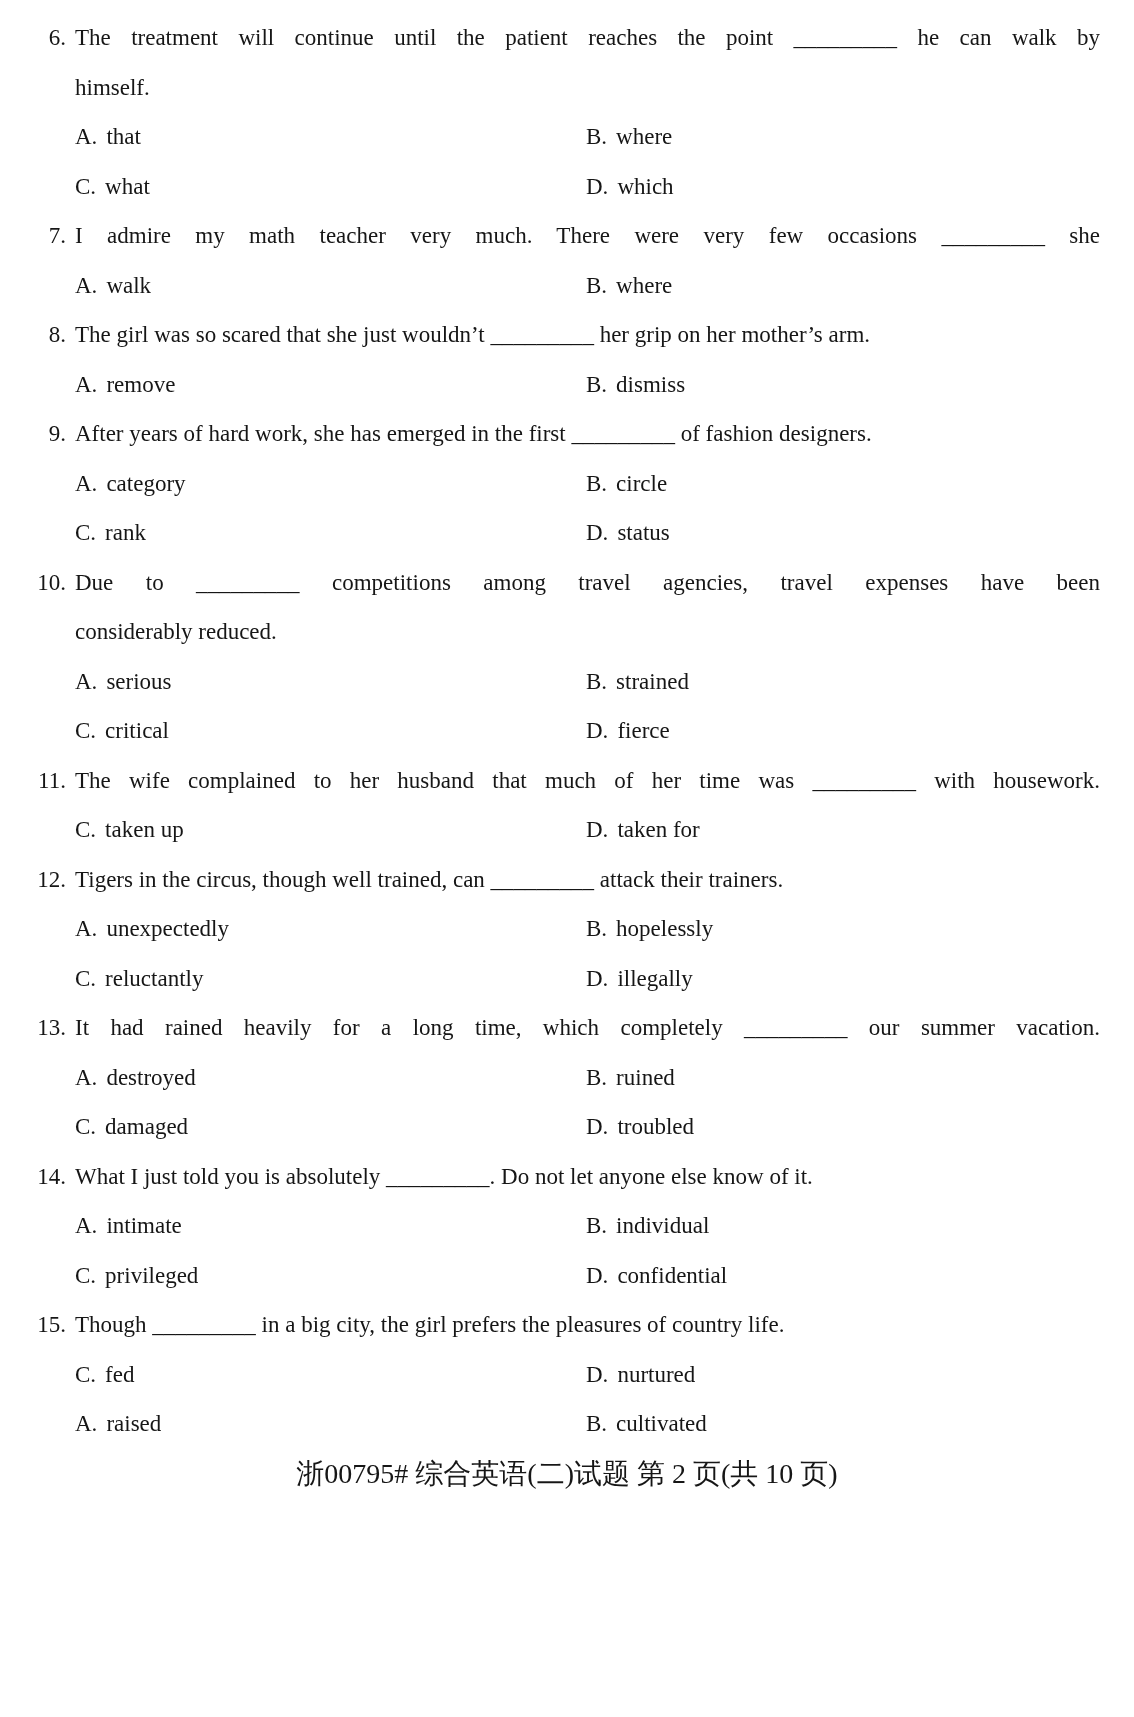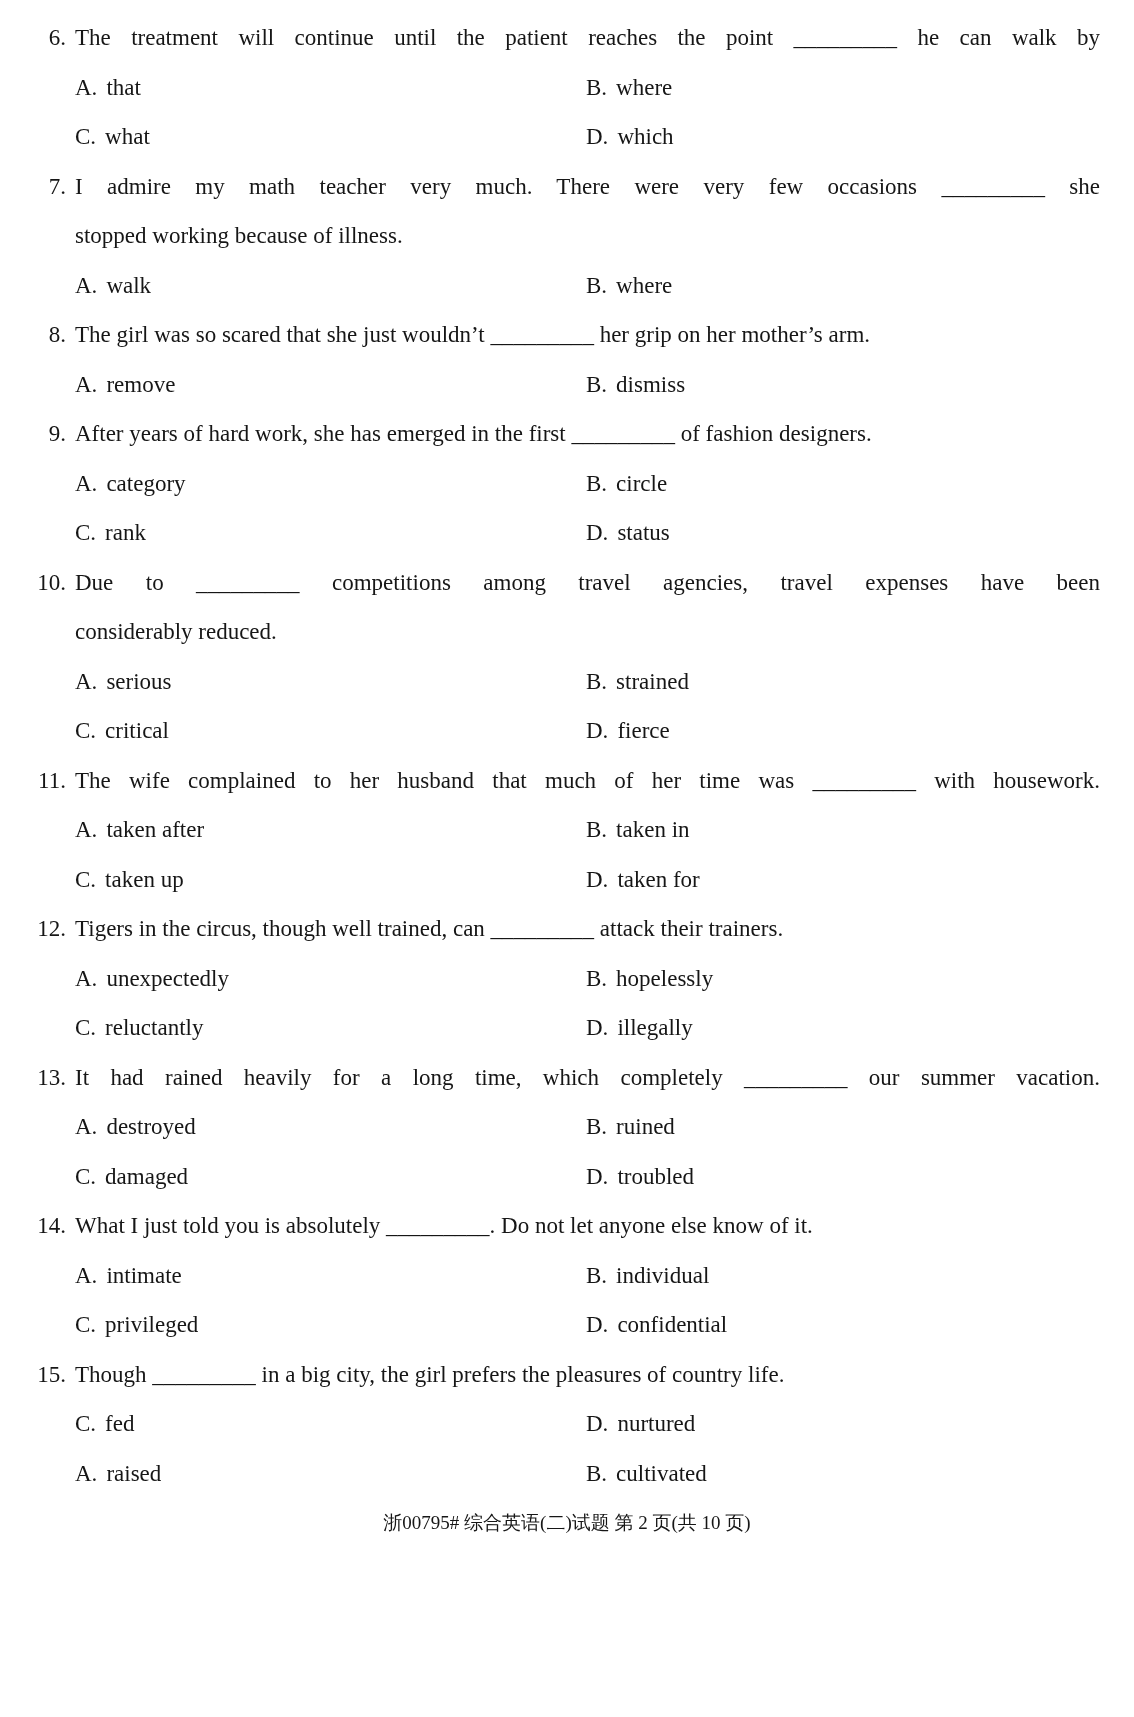--- a/index.html
+++ b/index.html
@@ -31,40 +31,40 @@
     white-space:normal;
     text-align:justify;
     text-align-last:justify;
   }
   .optrow { }
   .opt.first { display:inline-block; width:511px; }
   .optlabel { margin-right:9px; }
   .footer-row {
     height:49.5px; line-height:49.5px;
     text-align:center;
-    font-size:19px;
+    font-size:28px;
   }
 </style>
 </head>
 <body>
 
 <div class="page">
   <div id="questions">
       <div class="qline">
         <span class="qnum">6.</span>
         <span class="qtext stretch">The treatment will continue until the patient reaches the point _________ he can walk by</span>
       </div>
+      <div class="qline">
+        <span class="qtext">himself.</span>
+      </div>
       <div class="optrow"><span class="opt first"><span class="optlabel">A.</span><span class="opttext">that</span></span><span class="opt"><span class="optlabel">B.</span><span class="opttext">where</span></span></div>
       <div class="optrow"><span class="opt first"><span class="optlabel">C.</span><span class="opttext">what</span></span><span class="opt"><span class="optlabel">D.</span><span class="opttext">which</span></span></div>
       <div class="qline">
         <span class="qnum">7.</span>
         <span class="qtext stretch">I admire my math teacher very much. There were very few occasions _________ she</span>
-      </div>
-      <div class="qline">
-        <span class="qtext">stopped working because of illness.</span>
       </div>
       <div class="optrow"><span class="opt first"><span class="optlabel">A.</span><span class="opttext">walk</span></span><span class="opt"><span class="optlabel">B.</span><span class="opttext">where</span></span></div>
       <div class="qline">
         <span class="qnum">8.</span>
         <span class="qtext">The girl was so scared that she just wouldn’t _________ her grip on her mother’s arm.</span>
       </div>
       <div class="optrow"><span class="opt first"><span class="optlabel">A.</span><span class="opttext">remove</span></span><span class="opt"><span class="optlabel">B.</span><span class="opttext">dismiss</span></span></div>
       <div class="qline">
         <span class="qnum">9.</span>
         <span class="qtext">After years of hard work, she has emerged in the first _________ of fashion designers.</span>
@@ -77,21 +77,20 @@
       </div>
       <div class="qline">
         <span class="qtext">considerably reduced.</span>
       </div>
       <div class="optrow"><span class="opt first"><span class="optlabel">A.</span><span class="opttext">serious</span></span><span class="opt"><span class="optlabel">B.</span><span class="opttext">strained</span></span></div>
       <div class="optrow"><span class="opt first"><span class="optlabel">C.</span><span class="opttext">critical</span></span><span class="opt"><span class="optlabel">D.</span><span class="opttext">fierce</span></span></div>
       <div class="qline">
         <span class="qnum">11.</span>
         <span class="qtext stretch">The wife complained to her husband that much of her time was _________ with housework.</span>
       </div>
-      <div class="optrow"><span class="opt first"><span class="optlabel">A.</span><span class="opttext">taken after</span></span><span class="opt"><span class="optlabel">B.</span><span class="opttext">taken in</span></span></div>
       <div class="optrow"><span class="opt first"><span class="optlabel">C.</span><span class="opttext">taken up</span></span><span class="opt"><span class="optlabel">D.</span><span class="opttext">taken for</span></span></div>
       <div class="qline">
         <span class="qnum">12.</span>
         <span class="qtext">Tigers in the circus, though well trained, can _________ attack their trainers.</span>
       </div>
       <div class="optrow"><span class="opt first"><span class="optlabel">A.</span><span class="opttext">unexpectedly</span></span><span class="opt"><span class="optlabel">B.</span><span class="opttext">hopelessly</span></span></div>
       <div class="optrow"><span class="opt first"><span class="optlabel">C.</span><span class="opttext">reluctantly</span></span><span class="opt"><span class="optlabel">D.</span><span class="opttext">illegally</span></span></div>
       <div class="qline">
         <span class="qnum">13.</span>
         <span class="qtext stretch">It had rained heavily for a long time, which completely _________ our summer vacation.</span>

